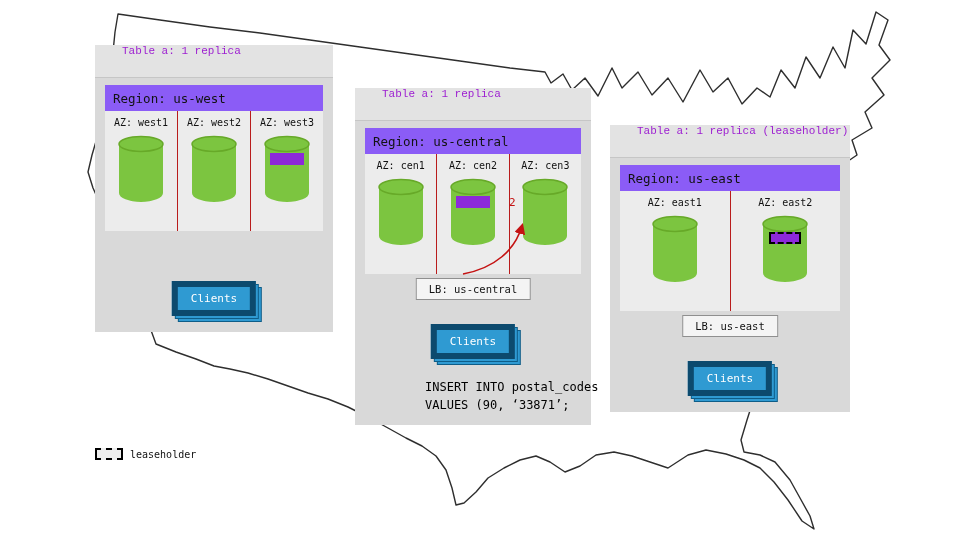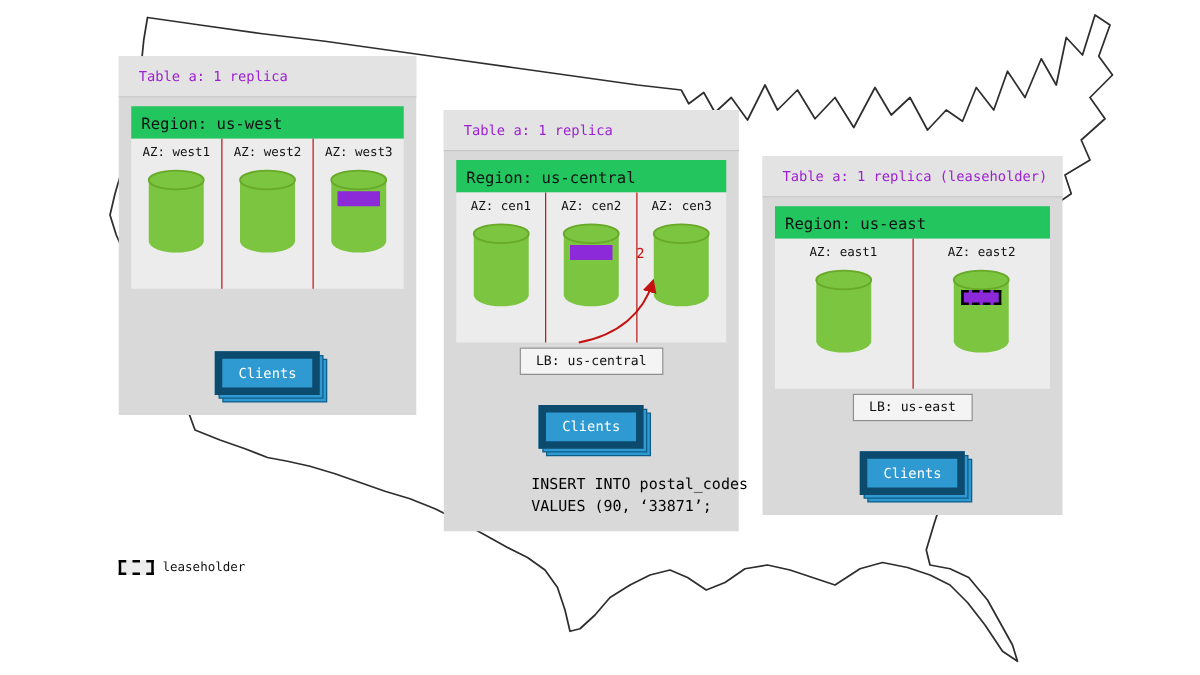--- a/index.html
+++ b/index.html
@@ -7,26 +7,26 @@
     width:960px;height:540px;position:relative;overflow:hidden;
     background:#ffffff;
     font-family:"DejaVu Sans Mono", monospace;
   }
   #map-layer{position:absolute;left:0;top:0;z-index:0;}
   #arrow-layer{position:absolute;left:0;top:0;z-index:20;pointer-events:none;}
 
   .panel{position:absolute;background:#d9d9d9;z-index:5;}
   .panel-header{
     height:32px;background:#e3e3e3;border-bottom:1px solid #c6c6c6;
-    display:flex;align-items:center;padding:0 16px;
-    color:#9d1fd1;font-size:11px;white-space:nowrap;
+    display:flex;align-items:flex-start;padding:0 27px;
+    color:#9d1fd1;font-size:11px;white-space:nowrap;font-family:Liberation Mono, monospace;
   }
   .region-bar{
     position:absolute;left:10px;right:10px;top:40px;height:26px;
-    background:#22c55e;display:flex;align-items:center;padding:0 8px;
+    background:#8b5cf6;display:flex;align-items:center;padding:0 8px;
     font-size:12.5px;color:#121212;white-space:nowrap;
   }
   .az-row{
     position:absolute;left:10px;right:10px;top:66px;height:120px;
     background:#ececec;display:flex;
   }
   .az-cell{
     flex:1;border-right:1px solid #b91c1c;position:relative;
     display:flex;flex-direction:column;align-items:center;padding-top:6px;
   }

